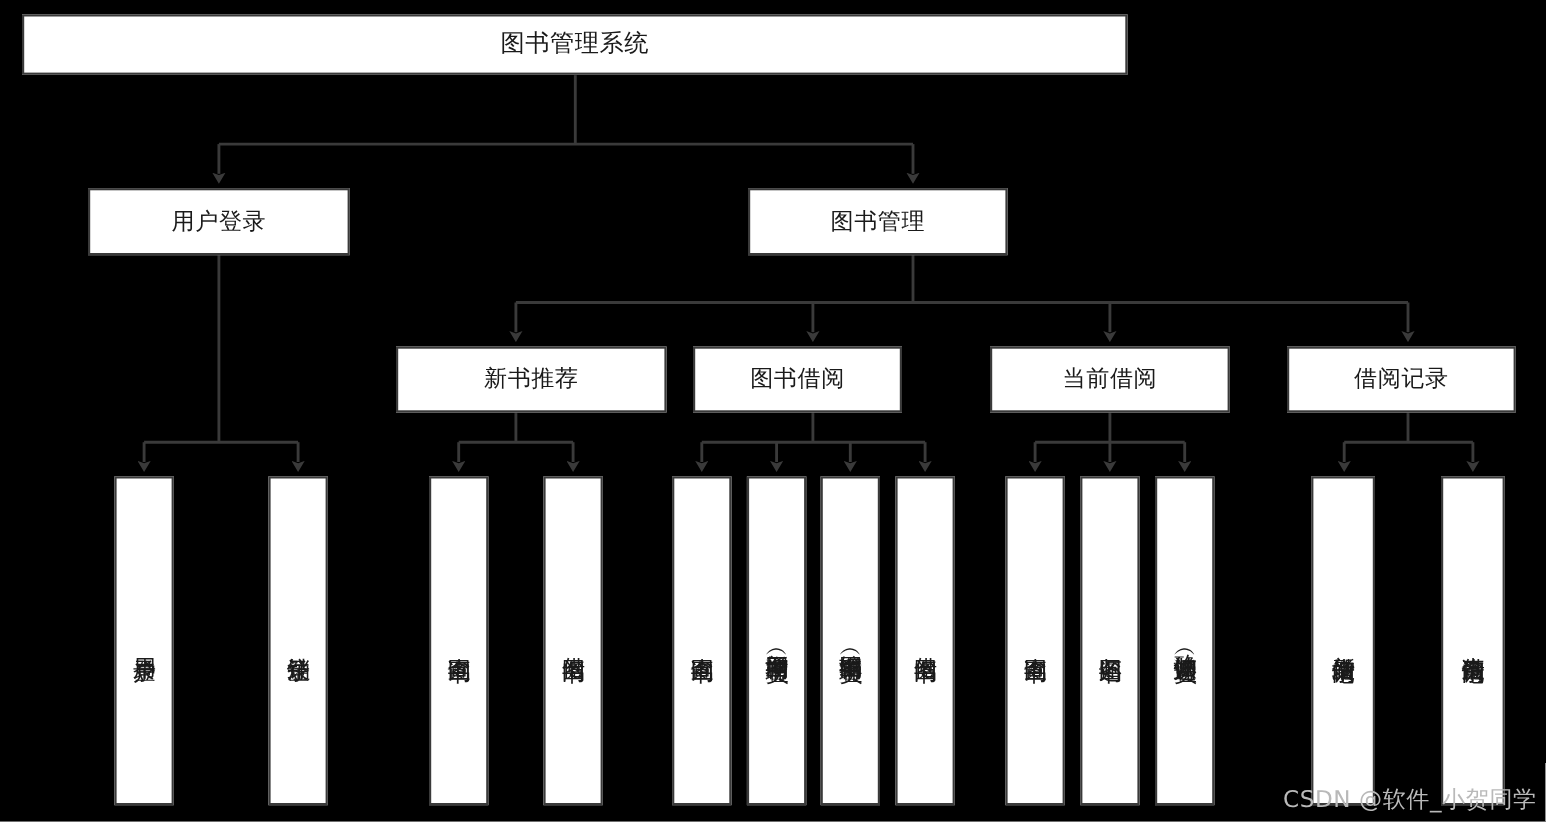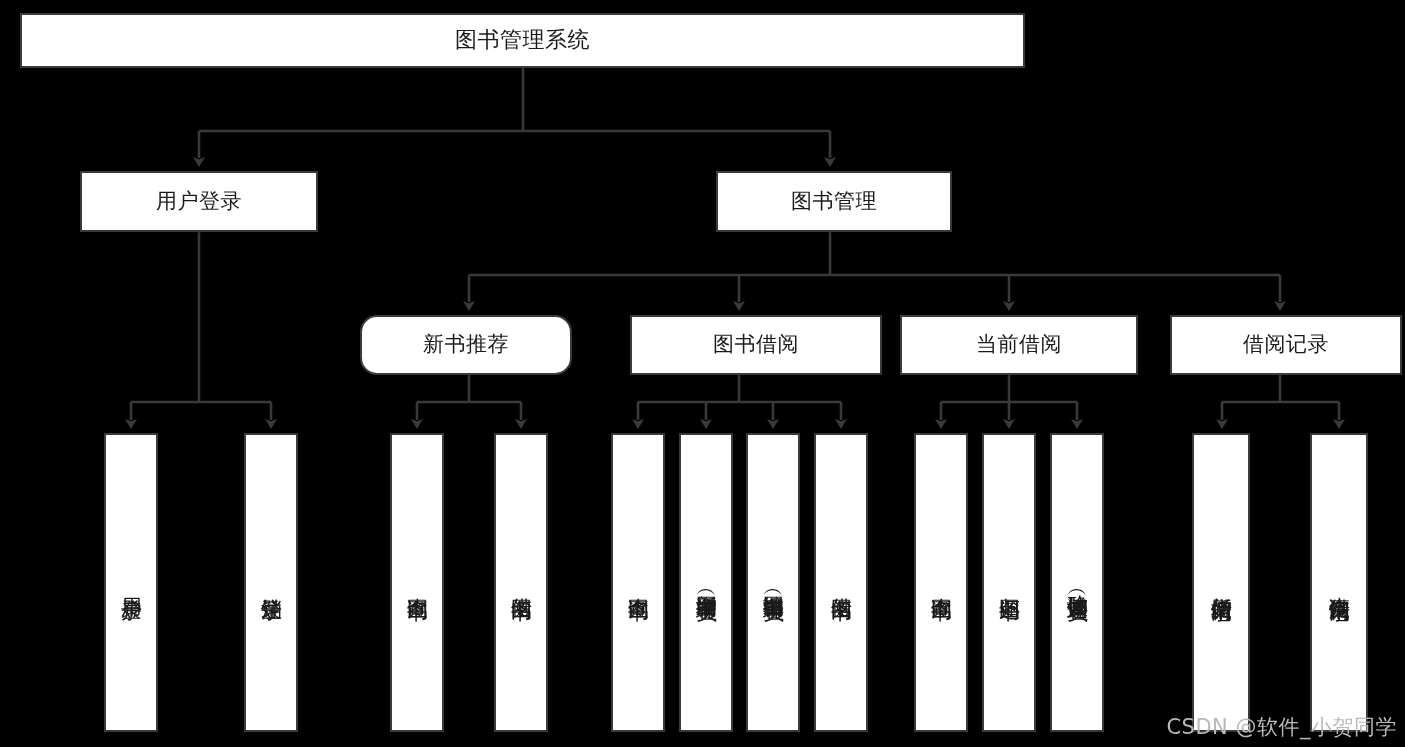--- a/index.html
+++ b/index.html
@@ -126,34 +126,34 @@
     </g>
   </svg>
 
   <div class="node h root" style="left:20px; top:13px; width:1005px; height:55px;">
     <span>图书管理系统</span>
   </div>
 
   <div class="node h" style="left:80px; top:171px; width:238px; height:61px;">
     <span>用户登录</span>
   </div>
-  <div class="node h" style="left:716px; top:171px; width:236px; height:61px;">
+  <div class="node h" style="left:680px; top:171px; width:236px; height:61px;">
     <span>图书管理</span>
   </div>
 
-  <div class="node h" style="left:360px; top:315px; width:212px; height:60px;border-radius:17px;">
+  <div class="node h" style="left:360px; top:315px; width:246px; height:60px;">
     <span>新书推荐</span>
   </div>
-  <div class="node h" style="left:630px; top:315px; width:252px; height:60px;">
+  <div class="node h" style="left:630px; top:315px; width:190px; height:60px;">
     <span>图书借阅</span>
   </div>
-  <div class="node h" style="left:900px; top:315px; width:238px; height:60px;">
+  <div class="node h" style="left:900px; top:315px; width:218px; height:60px;">
     <span>当前借阅</span>
   </div>
-  <div class="node h" style="left:1170px; top:315px; width:232px; height:60px;">
+  <div class="node h" style="left:1170px; top:315px; width:208px; height:60px;">
     <span>借阅记录</span>
   </div>
 
   <div class="node v" style="left:104px; top:433px; width:54px; height:299px;">
     <span class="vtext">用户登录</span>
   </div>
   <div class="node v" style="left:244px; top:433px; width:54px; height:299px;">
     <span class="vtext">注销登录</span>
   </div>
 

